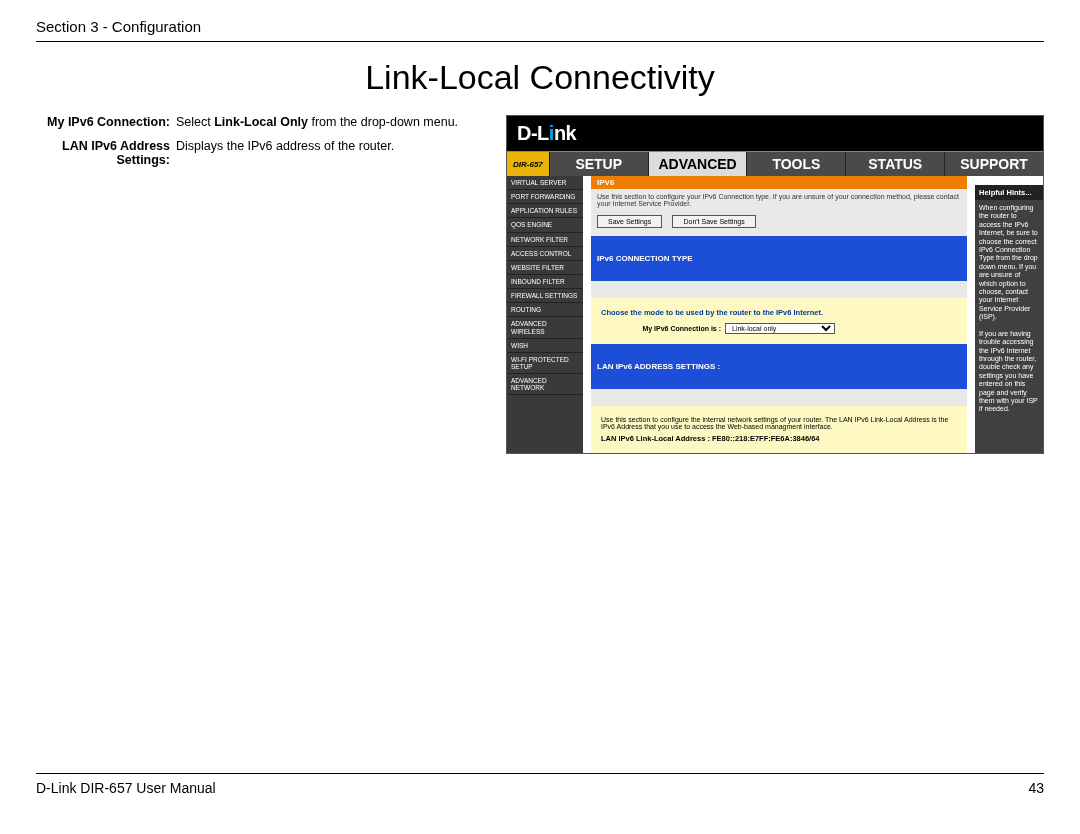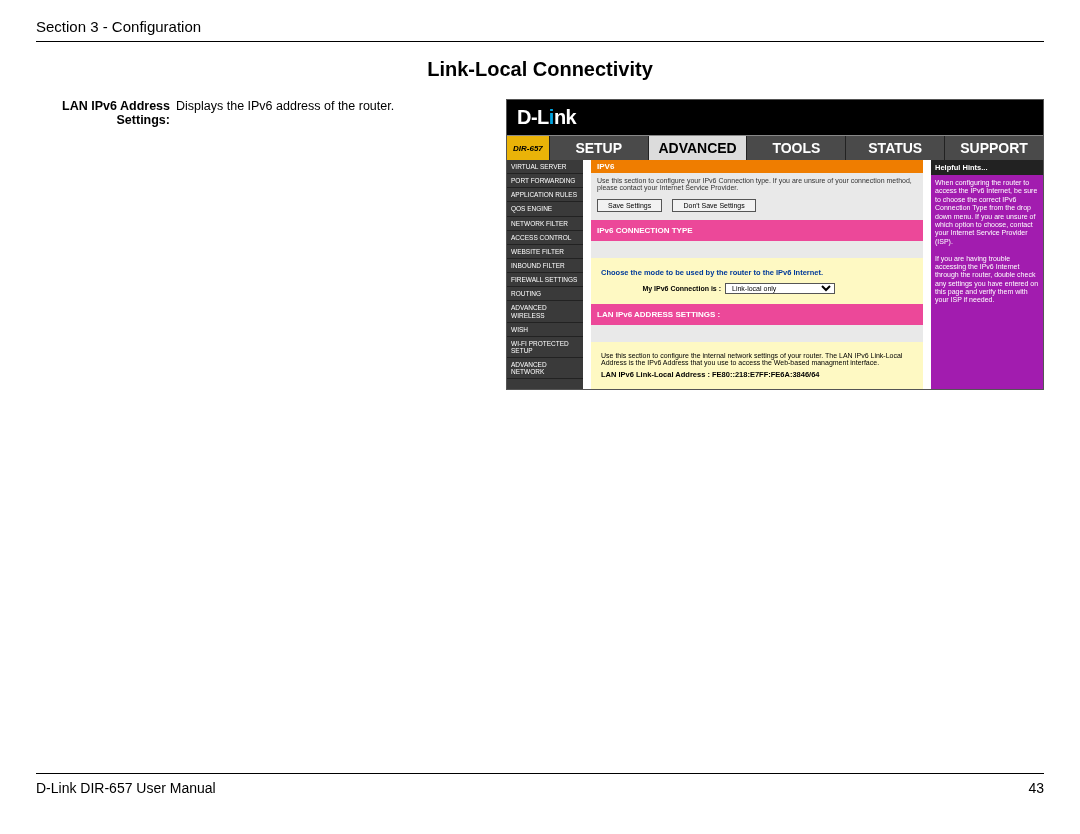--- a/index.html
+++ b/index.html
@@ -15,22 +15,22 @@
     padding: 18px 36px 0 36px;
   }
   .section-header {
     font-size: 15px;
     padding-bottom: 6px;
     border-bottom: 1.5px solid #000;
     margin-bottom: 16px;
   }
   .page-title {
     text-align: center;
-    font-size: 20px;
-    font-weight: 700;
+    font-size: 34px;
+    font-weight: 400;
     margin-bottom: 18px;
   }
   .content-row {
     display: flex;
     gap: 10px;
   }
   .defs {
     flex: 0 0 460px;
     font-size: 12.5px;
   }
@@ -118,25 +118,25 @@
   .btnrow { padding: 4px 6px 8px; background:#e9e9e9;}
   .btnrow .b {
     display: inline-block;
     border: 1px solid #555;
     background: #f2f2f2;
     font-size: 7px;
     padding: 2px 10px;
     margin-right: 8px;
   }
   .sechdr {
-    background: #ec4899;
-    color: #fff;
-    font-size: 8px;
-    font-weight: 700;
-    padding: 6px 6px;
+    background: #1d4ed8;
+    color: #fff;
+    font-size: 8px;
+    font-weight: 700;
+    padding: 18px 6px;
   }
   .secbody {
     background: #fef9c3;
     padding: 10px;
     font-size: 7px;
     margin-top: 17px;
   }
   .blue-bold { color: #003a9a; font-weight: 700; font-size: 7.5px;}
   .field-row {
     display: flex;
@@ -147,25 +147,26 @@
   .field-row .lbl { width: 120px; text-align: right; font-weight:700; color:#000; font-size:7px;}
   .field-row select {
     font-size: 7px;
     border: 1px solid #555;
     background: #fff;
     padding: 0 2px;
     width: 110px;
   }
   .addrline { font-weight:700; font-size:7.5px; color:#000; margin-top:4px;}
   .hints {
-    width: 112px;
-    background: #a21caf;
+    width: 68px;
+    background: #404040;
     color: #fff;
     font-size: 7px;
     padding: 0;
+    margin-top: 9px;
   }
   .hints .hh { background:#222; font-weight:700; padding:3px 4px; font-size:7.5px;}
   .hints .hb { padding:4px; line-height:1.2;}
   .footer {
     position: absolute;
     bottom: 38px;
     left: 36px;
     right: 36px;
     border-top: 1.5px solid #000;
     padding-top: 6px;
@@ -176,20 +177,26 @@
 </style>
 </head>
 <body>
 
 <div class="page">
   <div class="section-header">Section 3 - Configuration</div>
   <h1 class="page-title">Link-Local Connectivity</h1>
 
   <div class="content-row">
     <div class="defs">
+      <div class="def">
+        <div class="def-label">My IPv6 Connection:</div>
+        <div class="def-text">
+          <span>Select </span><b>Link-Local Only</b><span> from the drop-down menu.</span>
+        </div>
+      </div>
       <div class="def">
         <div class="def-label">LAN IPv6 Address Settings:</div>
         <div class="def-text">
           <span>Displays the IPv6 address of the router.</span>
         </div>
       </div>
     </div>
 
     <div class="router-shot">
       <div class="banner">

